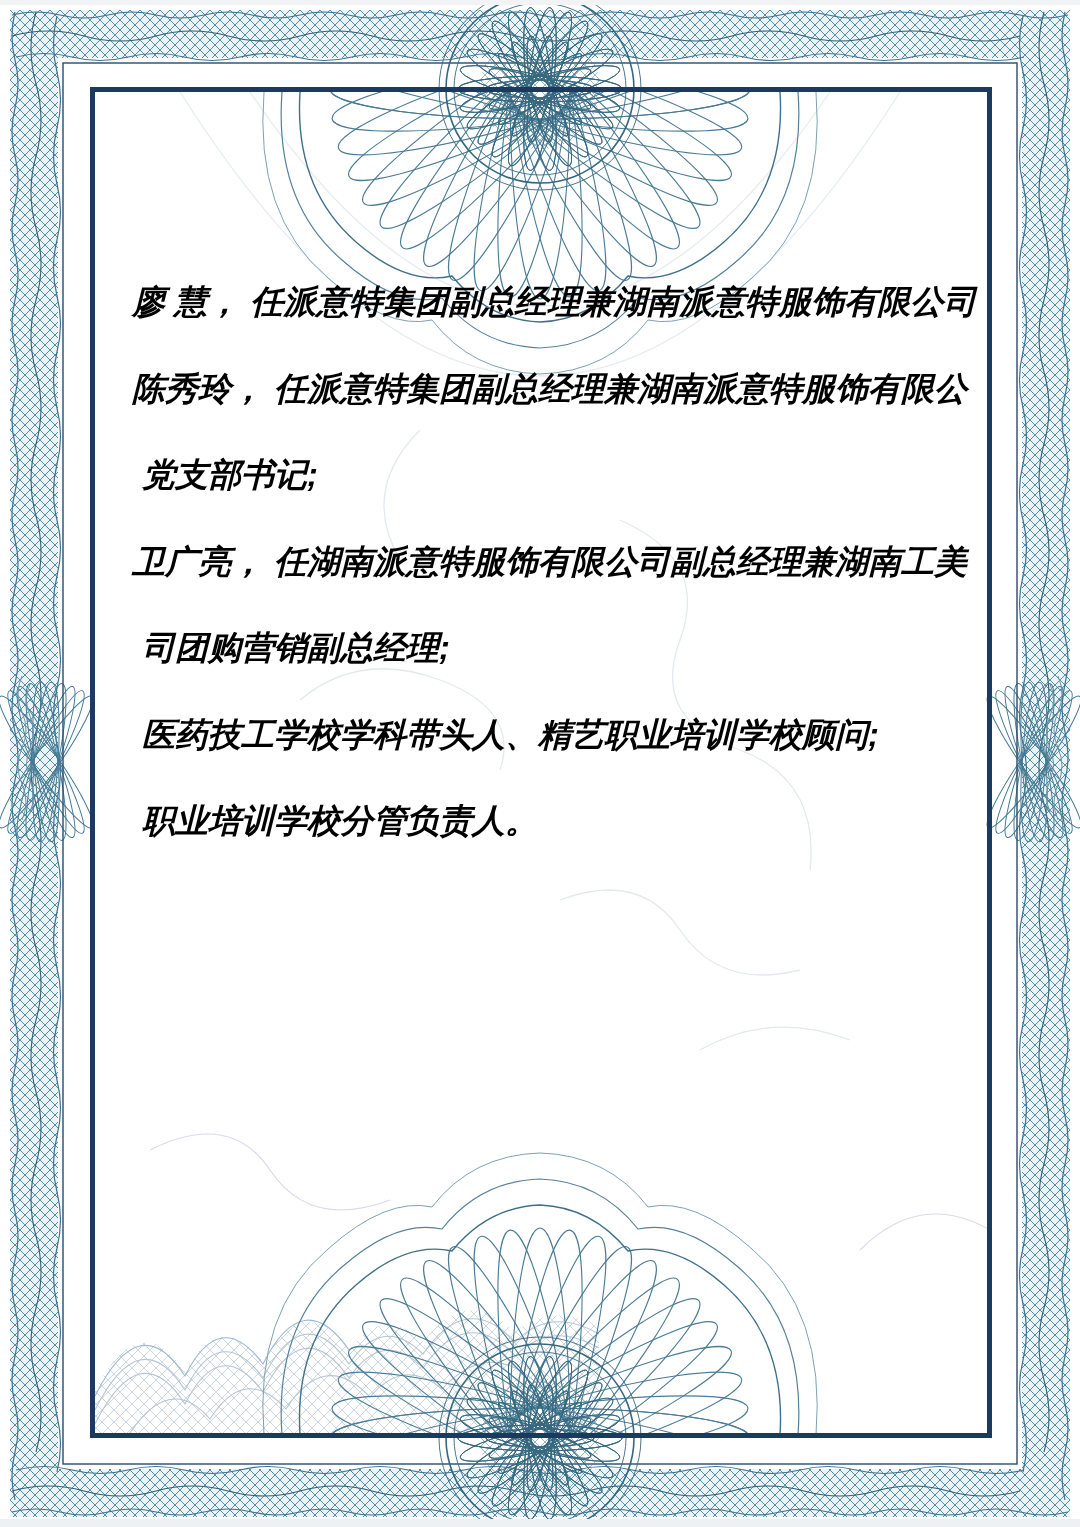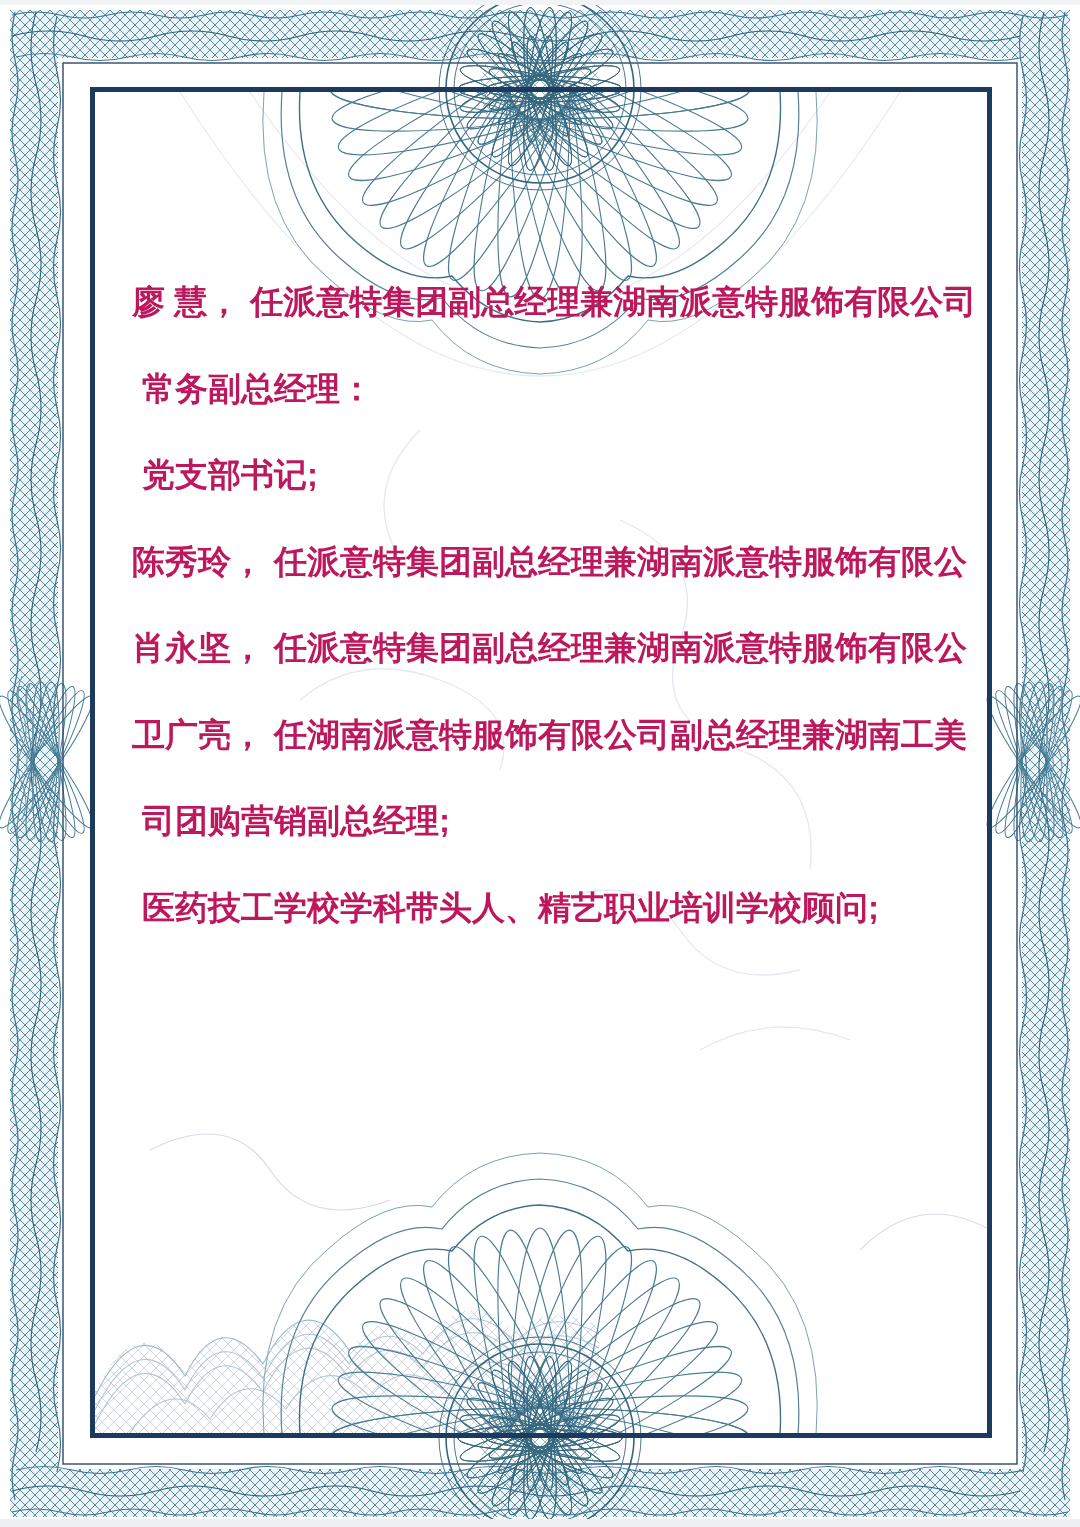--- a/index.html
+++ b/index.html
@@ -1,19 +1,19 @@
 <!DOCTYPE html>
 <html><head>
 <meta charset="utf-8">
 <style>
   html,body{margin:0;padding:0;background:#e9ebee;}
   .page{position:relative;width:1080px;height:1527px;background:#ffffff;overflow:hidden;
         font-family:"Liberation Sans","DejaVu Sans",sans-serif;}
   .deco{position:absolute;left:0;top:0;width:1080px;height:1527px;}
-  .text-block{position:absolute;left:132px;top:282px;width:836px;color:#be185d;}
+  .text-block{position:absolute;left:132px;top:282px;width:836px;color:#000000;font-style:italic;}
   .textline{height:86.5px;font-size:33px;line-height:40px;white-space:nowrap;letter-spacing:0px;}
   .textline .name{font-weight:800;margin-right:10px;}
   .textline .rest{font-weight:600;}
 </style>
 </head>
 <body>
 
 <div class="page">
 
   <svg class="deco" viewBox="0 0 1080 1527" xmlns="http://www.w3.org/2000/svg">
@@ -289,22 +289,21 @@
     </g>
 
     <rect x="92.5" y="89.5" width="897" height="1346" fill="none" stroke="#1c3a5e" stroke-width="5"></rect>
 
     <rect x="0" y="0" width="1080" height="5" fill="#f1f3f5"></rect>
     <rect x="0" y="1519" width="1080" height="8" fill="#eef1f4"></rect>
   </svg>
 
   <div class="text-block">
     <div class="textline"><span class="name">廖 慧，</span><span class="rest">任派意特集团副总经理兼湖南派意特服饰有限公司</span></div>
-    <div class="textline"><span class="name"></span><span class="rest">常务副总经理：</span></div>
+    <div class="textline"><span class="name">陈秀玲，</span><span class="rest">任派意特集团副总经理兼湖南派意特服饰有限公</span></div>
     <div class="textline"><span class="name"></span><span class="rest">党支部书记;</span></div>
-    <div class="textline"><span class="name">陈秀玲，</span><span class="rest">任派意特集团副总经理兼湖南派意特服饰有限公</span></div>
-    <div class="textline"><span class="name">肖永坚，</span><span class="rest">任派意特集团副总经理兼湖南派意特服饰有限公</span></div>
     <div class="textline"><span class="name">卫广亮，</span><span class="rest">任湖南派意特服饰有限公司副总经理兼湖南工美</span></div>
     <div class="textline"><span class="name"></span><span class="rest">司团购营销副总经理;</span></div>
     <div class="textline"><span class="name"></span><span class="rest">医药技工学校学科带头人、精艺职业培训学校顾问;</span></div>
+    <div class="textline"><span class="name"></span><span class="rest">职业培训学校分管负责人。</span></div>
   </div>
 
 </div>
 
 </body></html>

